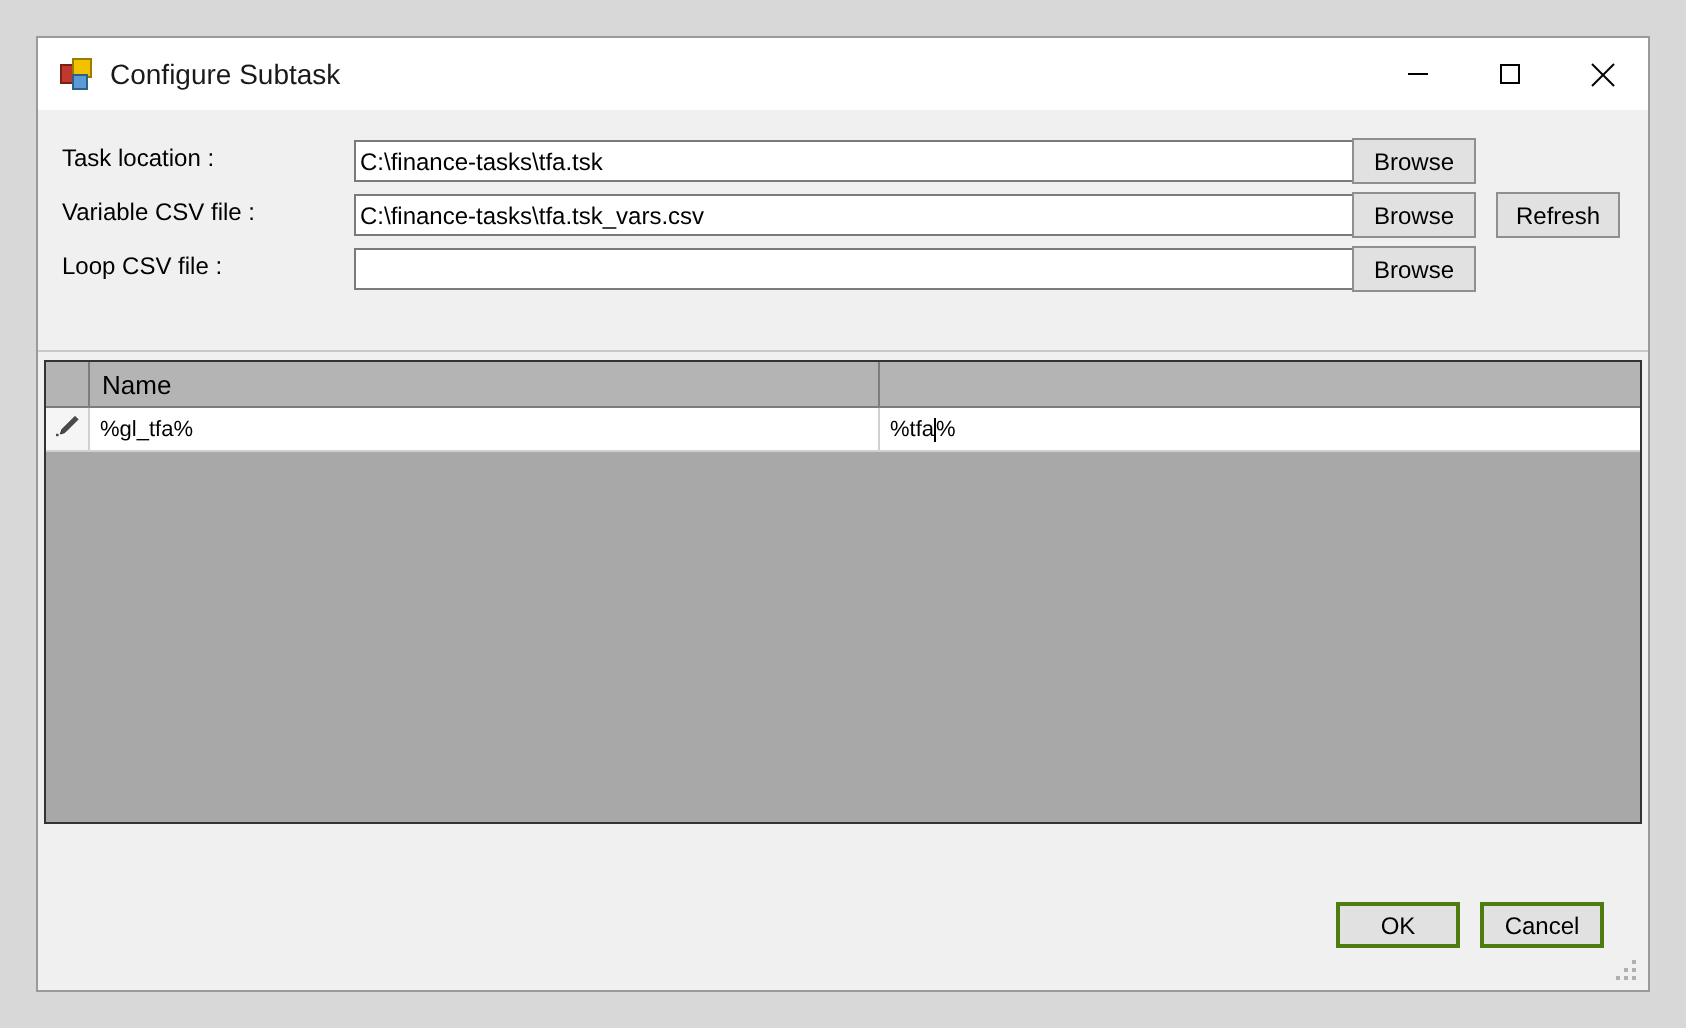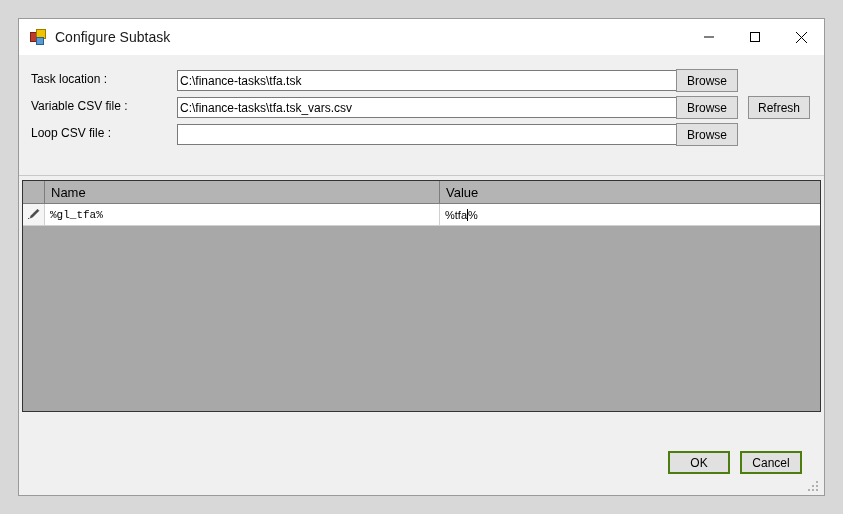--- a/index.html
+++ b/index.html
@@ -209,21 +209,21 @@
     background: #ffffff;
     position: relative;
   }
   .cell-rownum {
     width: 22px;
     padding-left: 0;
     justify-content: center;
     background: #f5f5f5;
     border-right: 1px solid #d0d0d0;
   }
-  .cell-name  { width: 395px; font-family: Liberation Mono, monospace; }
+  .cell-name  { width: 395px; }
   .cell-value { flex: 1 1 auto; border-right: none; }
   .caret {
     display: inline-block;
     width: 1px;
     height: 12px;
     background: #000000;
     vertical-align: middle;
     margin: 0 0px;
   }
 
@@ -317,21 +317,20 @@
     </div>
 
   </div>
 
   <div id="grid-wrap">
     <div id="grid">
 
       <div id="grid-header">
         <div class="hdr-cell hdr-rownum"></div>
         <div class="hdr-cell hdr-name">Name</div>
-        <div class="hdr-cell hdr-value">Value</div>
       </div>
 
       <div class="grid-row">
         <div class="cell cell-rownum">
           <span>
             <svg width="14" height="12" viewBox="0 0 14 12">
               <path d="M10.5 1.2 L12 2.7 L5.4 9.3 L3.2 10 L3.9 7.8 Z" fill="#4a4a4a" stroke="#333" stroke-width="0.5"></path>
               <line x1="1" y1="10.5" x2="2.3" y2="10.5" stroke="#4a4a4a" stroke-width="1.2"></line>
             </svg>
           </span>

